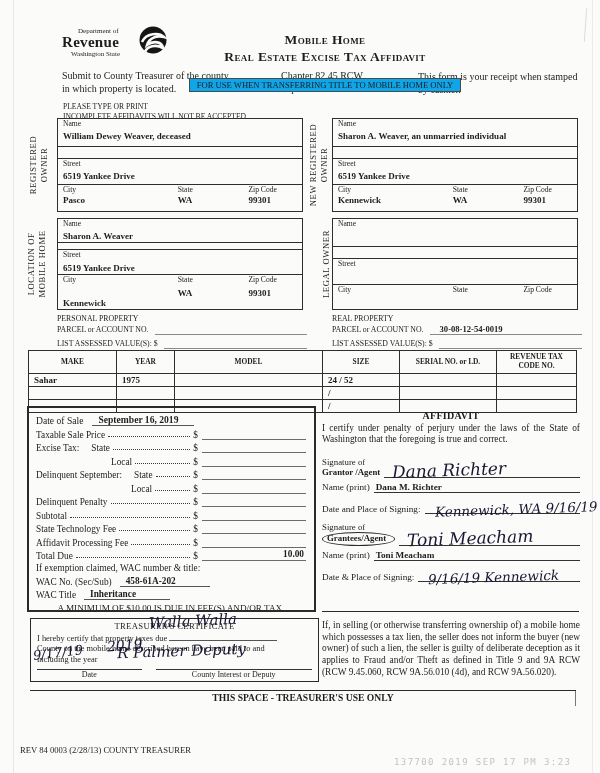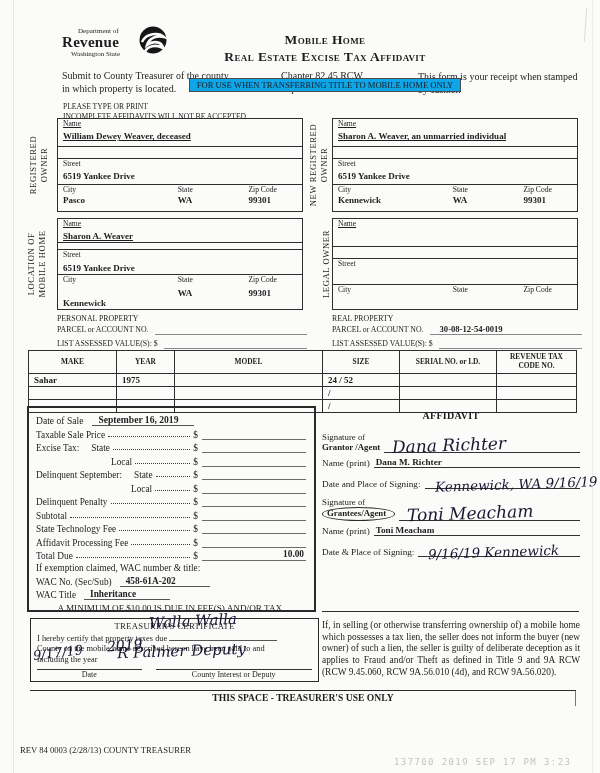--- a/index.html
+++ b/index.html
@@ -25,21 +25,21 @@
               font-size:8.6px;text-align:center;padding:1px 2px;background:#0ea5e9;}
   .print-note{position:absolute;left:63px;top:102px;font-size:7.6px;line-height:1.35;}
 
   
   .obox{position:absolute;border:1.3px solid #2e2e2e;box-sizing:border-box;display:flex;flex-direction:column;}
   #box-reg{left:57px;top:118px;width:246px;height:94px;}
   #box-newreg{left:332px;top:118px;width:246px;height:94px;}
   #box-loc{left:57px;top:218px;width:246px;height:92px;}
   #box-legal{left:332px;top:218px;width:246px;height:92px;}
   .orow{border-bottom:1px solid #2e2e2e;padding:1px 5px;box-sizing:border-box;}
-  .row-name{height:28px;text-decoration:underline;}
+  .row-name{height:28px;}
   .row-blank{height:12px;}
   .row-street{height:26px;}
   .row-city{border-bottom:none;flex:1;display:flex;padding:1px 0;}
   .flabel{font-size:7.6px;line-height:1.1;}
   .fvalue{font-size:9px;font-weight:bold;margin-top:3px;white-space:nowrap;}
   .ccol{padding:0 5px;box-sizing:border-box;}
   .col-city{width:47%;}.col-state{width:29%;}.col-zip{width:24%;}
   .ccol .fvalue{margin-top:1px;}
   #box-loc .col-city .fvalue{margin-top:14px;}
   #box-loc .col-state .fvalue,#box-loc .col-zip .fvalue{margin-top:4px;}
@@ -432,20 +432,21 @@
     </div>
     <div class="wac-row">
       <span>WAC Title</span>
       <span class="wac-value">Inheritance</span>
     </div>
     <div class="min-note">A MINIMUM OF $10.00 IS DUE IN FEE(S) AND/OR TAX.</div>
   </div>
 
   <div class="affidavit">
     <div class="aff-title">AFFIDAVIT</div>
+    <div class="aff-text">I certify under penalty of perjury under the laws of the State of Washington that the foregoing is true and correct.</div>
 
     <div class="sig-row">
       <div class="sig-label">
         <div class="l1">Signature of</div>
         <div>Grantor /Agent</div>
       </div>
       <div class="sig-line">
         <span class="hand sig-script">Dana Richter</span>
       </div>
     </div>

